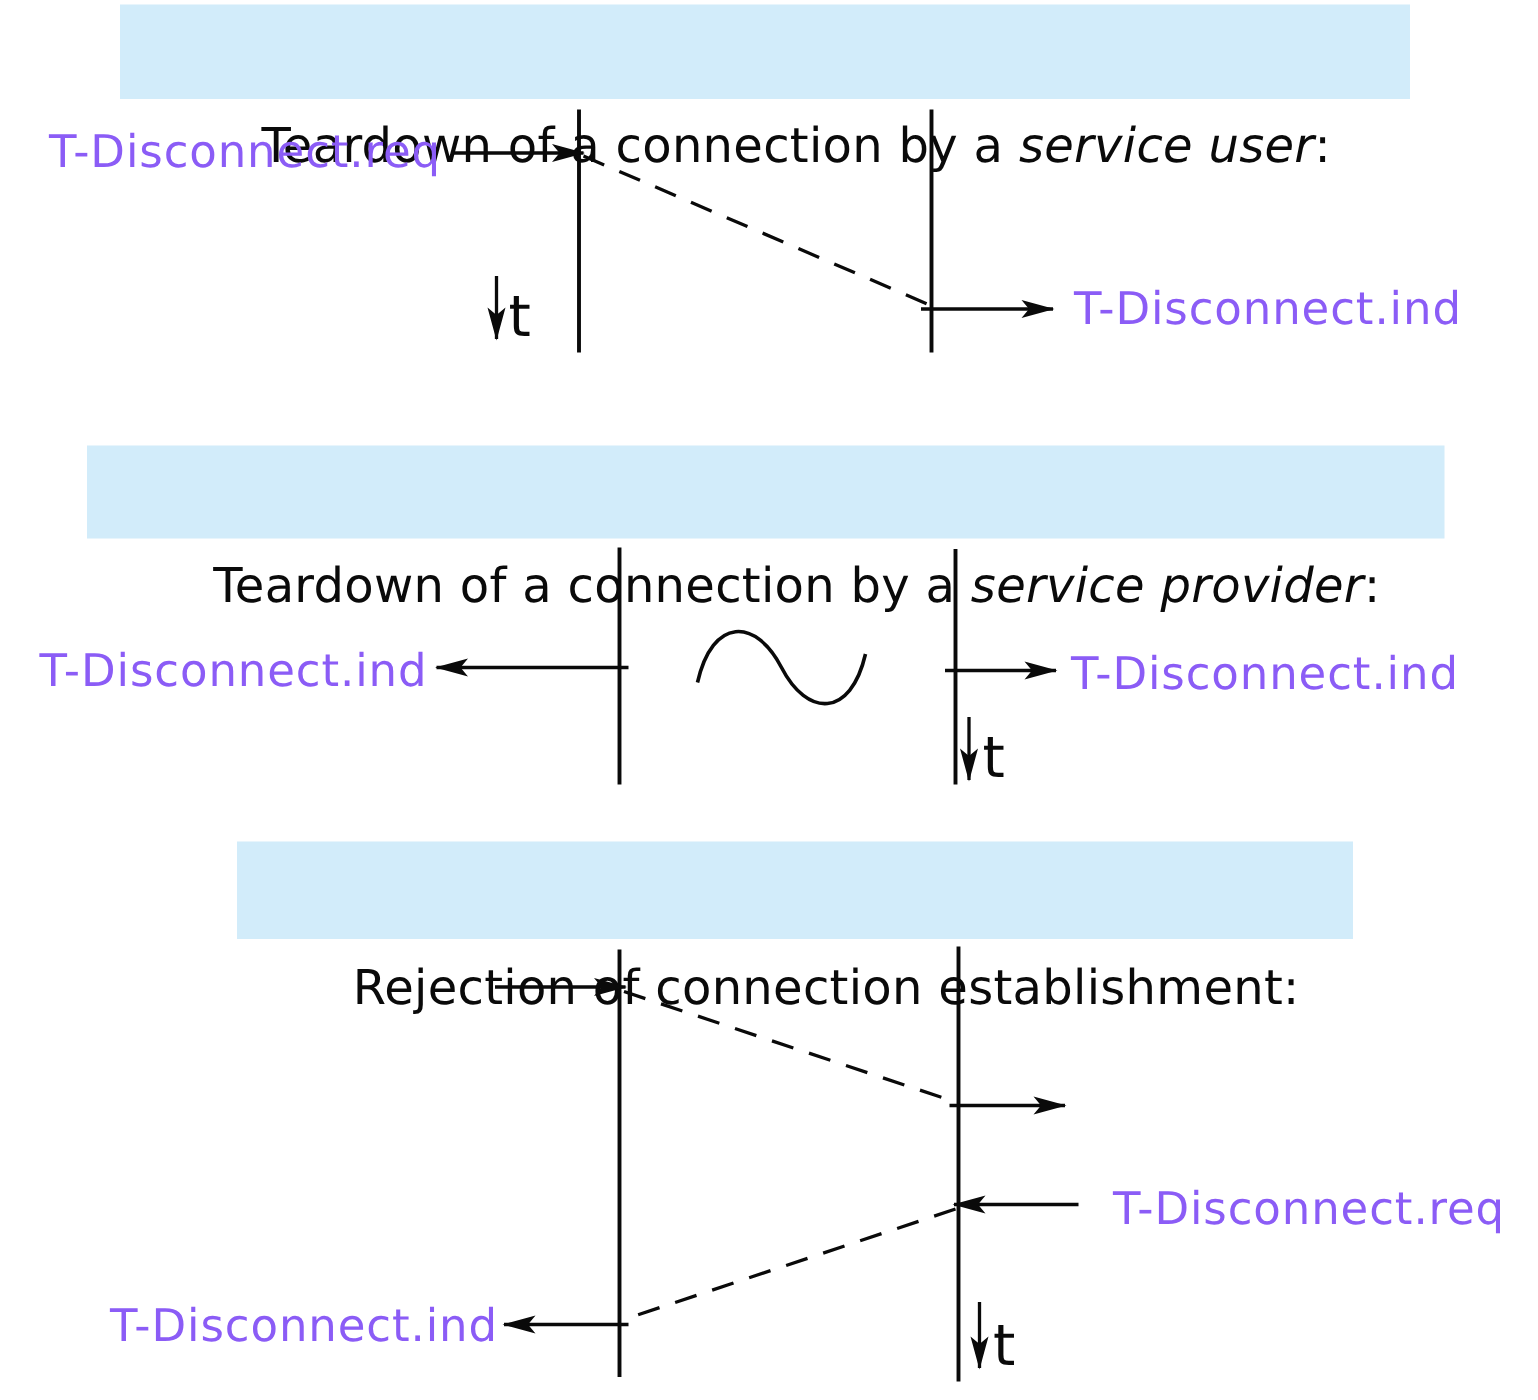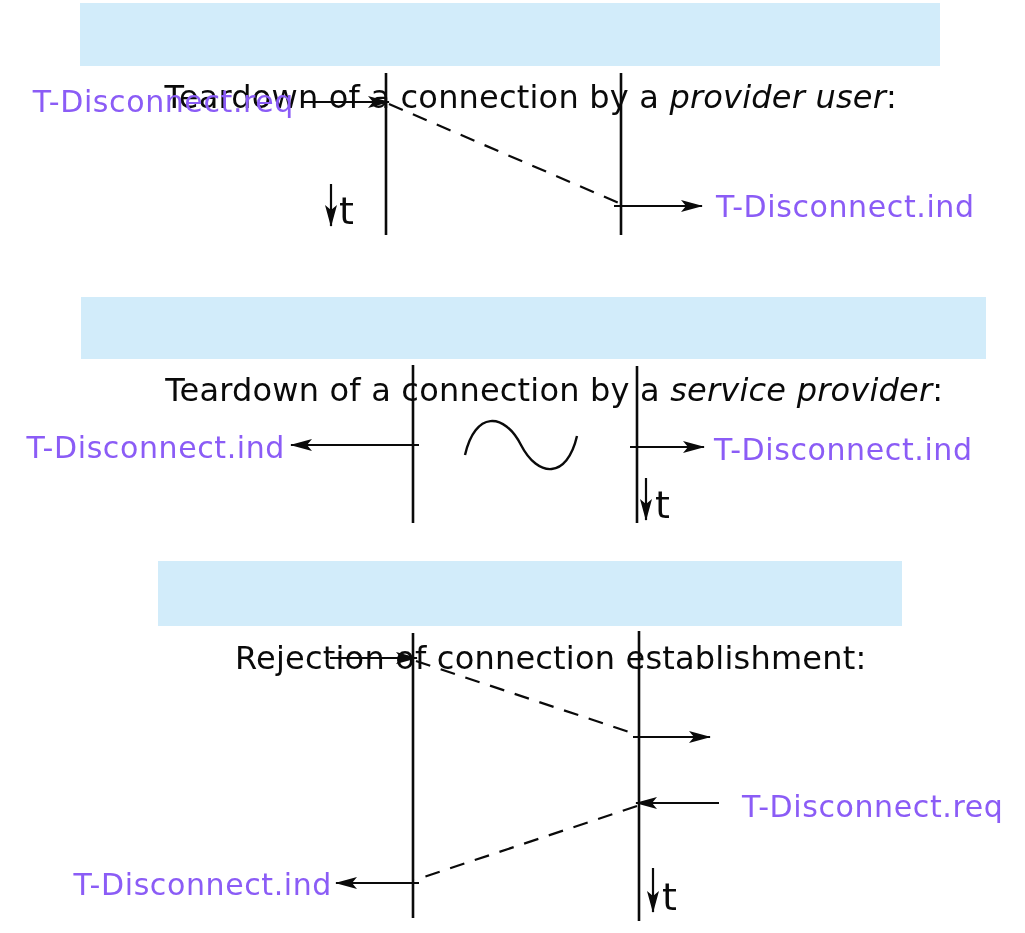--- a/index.html
+++ b/index.html
@@ -42,24 +42,24 @@
   .ar { stroke: #0a0a0a; stroke-width: 2.2; marker-end: url(#ah); }
   .da { stroke: #0a0a0a; stroke-width: 2.2; stroke-dasharray: 15 11; }
   .wv { stroke: #0a0a0a; stroke-width: 2.4; fill: none; }
 </style>
 </head>
 <body>
 
 <div class="canvas">
 
   <div class="strip" style="left:80px; top:3px; width:860px; height:63px; line-height:63px;">
-    <span>Teardown of a connection by a </span><em>provider user</em><span>:</span>
+    <span>Teardown of a connection by a </span><em>service user</em><span>:</span>
   </div>
 
-  <div class="strip" style="left:58px; top:297px; width:905px; height:62px; line-height:62px;margin-left:23px;">
+  <div class="strip" style="left:58px; top:297px; width:905px; height:62px; line-height:62px;">
     <span>Teardown of a connection by a </span><em>service provider</em><span>:</span>
   </div>
 
   <div class="strip" style="left:158px; top:561px; width:744px; height:65px; line-height:65px;">
     <span>Rejection of connection establishment</span><em></em><span>:</span>
   </div>
 
   <svg class="overlay" width="1025" height="933" viewBox="0 0 1025 933">
     <defs>
       <marker id="ah" viewBox="0 0 24 14" markerWidth="24" markerHeight="14" refX="22" refY="7" orient="auto" markerUnits="userSpaceOnUse">

